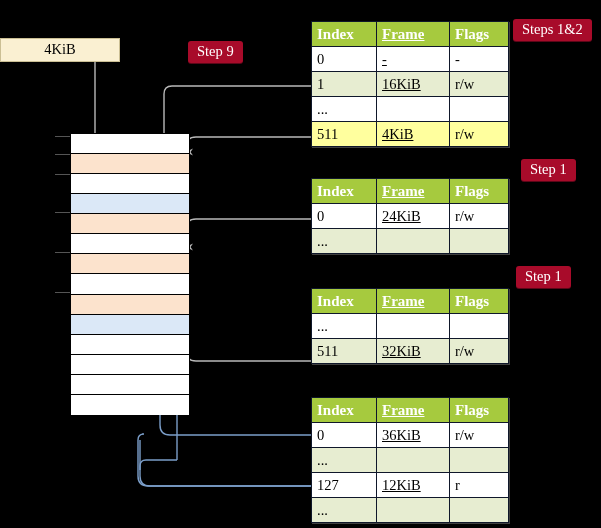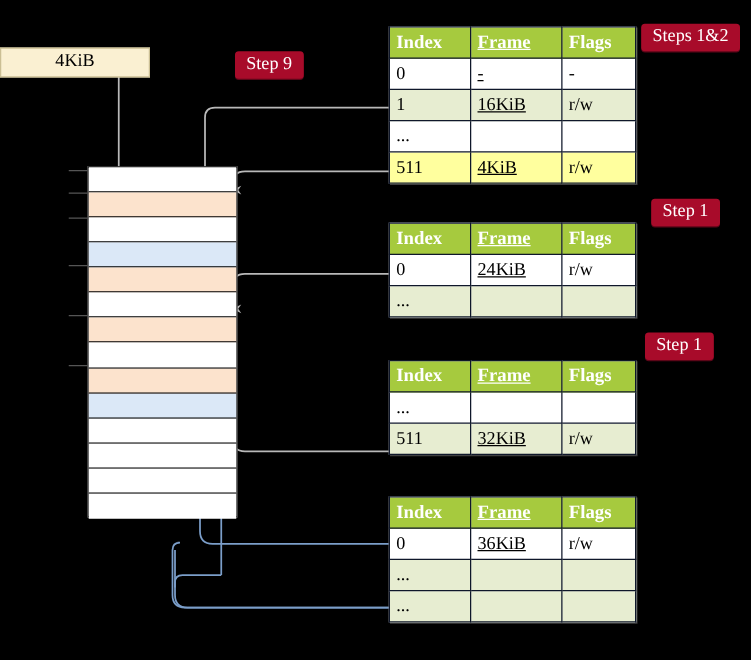--- a/index.html
+++ b/index.html
@@ -244,20 +244,25 @@
           <tr>
             <td class="c-index">0</td>
             <td class="c-frame">36KiB</td>
             <td class="c-flags">r/w</td>
           </tr>
           <tr class="alt">
             <td class="c-index">...</td>
             <td class="c-frame"></td>
             <td class="c-flags"></td>
           </tr>
+          <tr>
+            <td class="c-index">127</td>
+            <td class="c-frame">12KiB</td>
+            <td class="c-flags">r</td>
+          </tr>
           <tr class="alt">
             <td class="c-index">...</td>
             <td class="c-frame"></td>
             <td class="c-flags"></td>
           </tr>
         </tbody>
       </table>
     </div>
   <div id="badges-root">
       <div class="badge" style="left: 188px; top: 41px;">Step 9</div>

